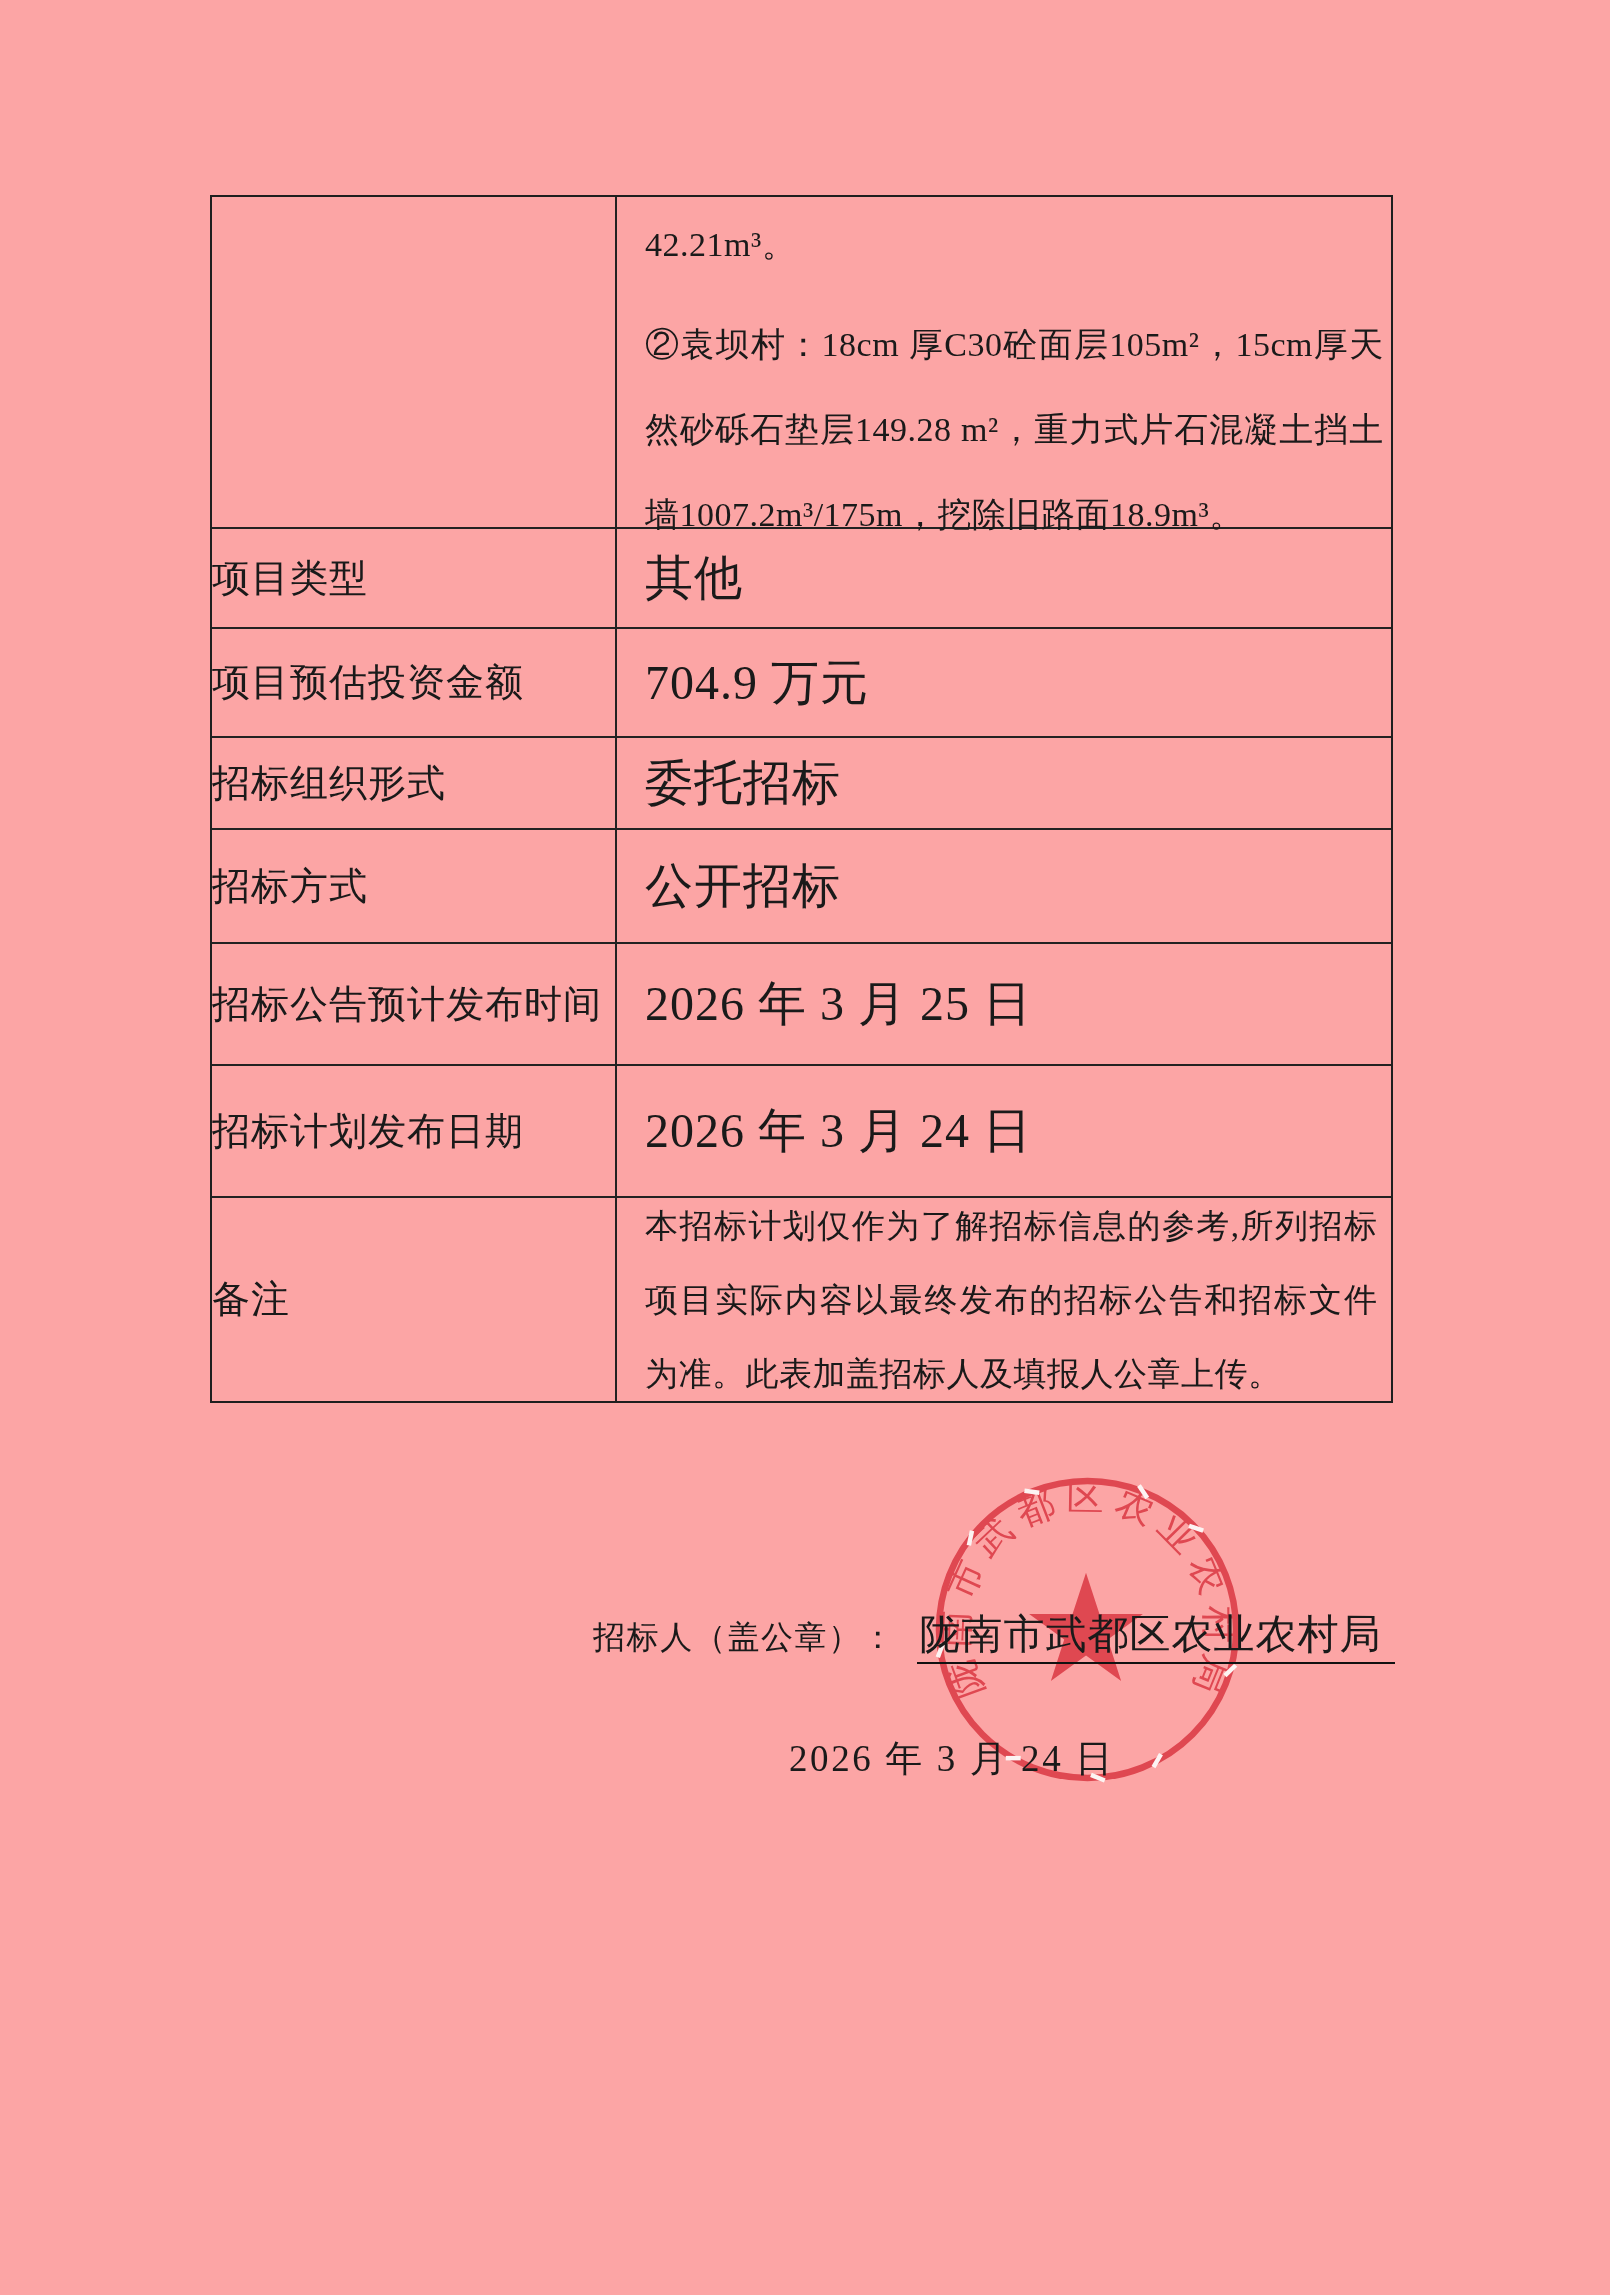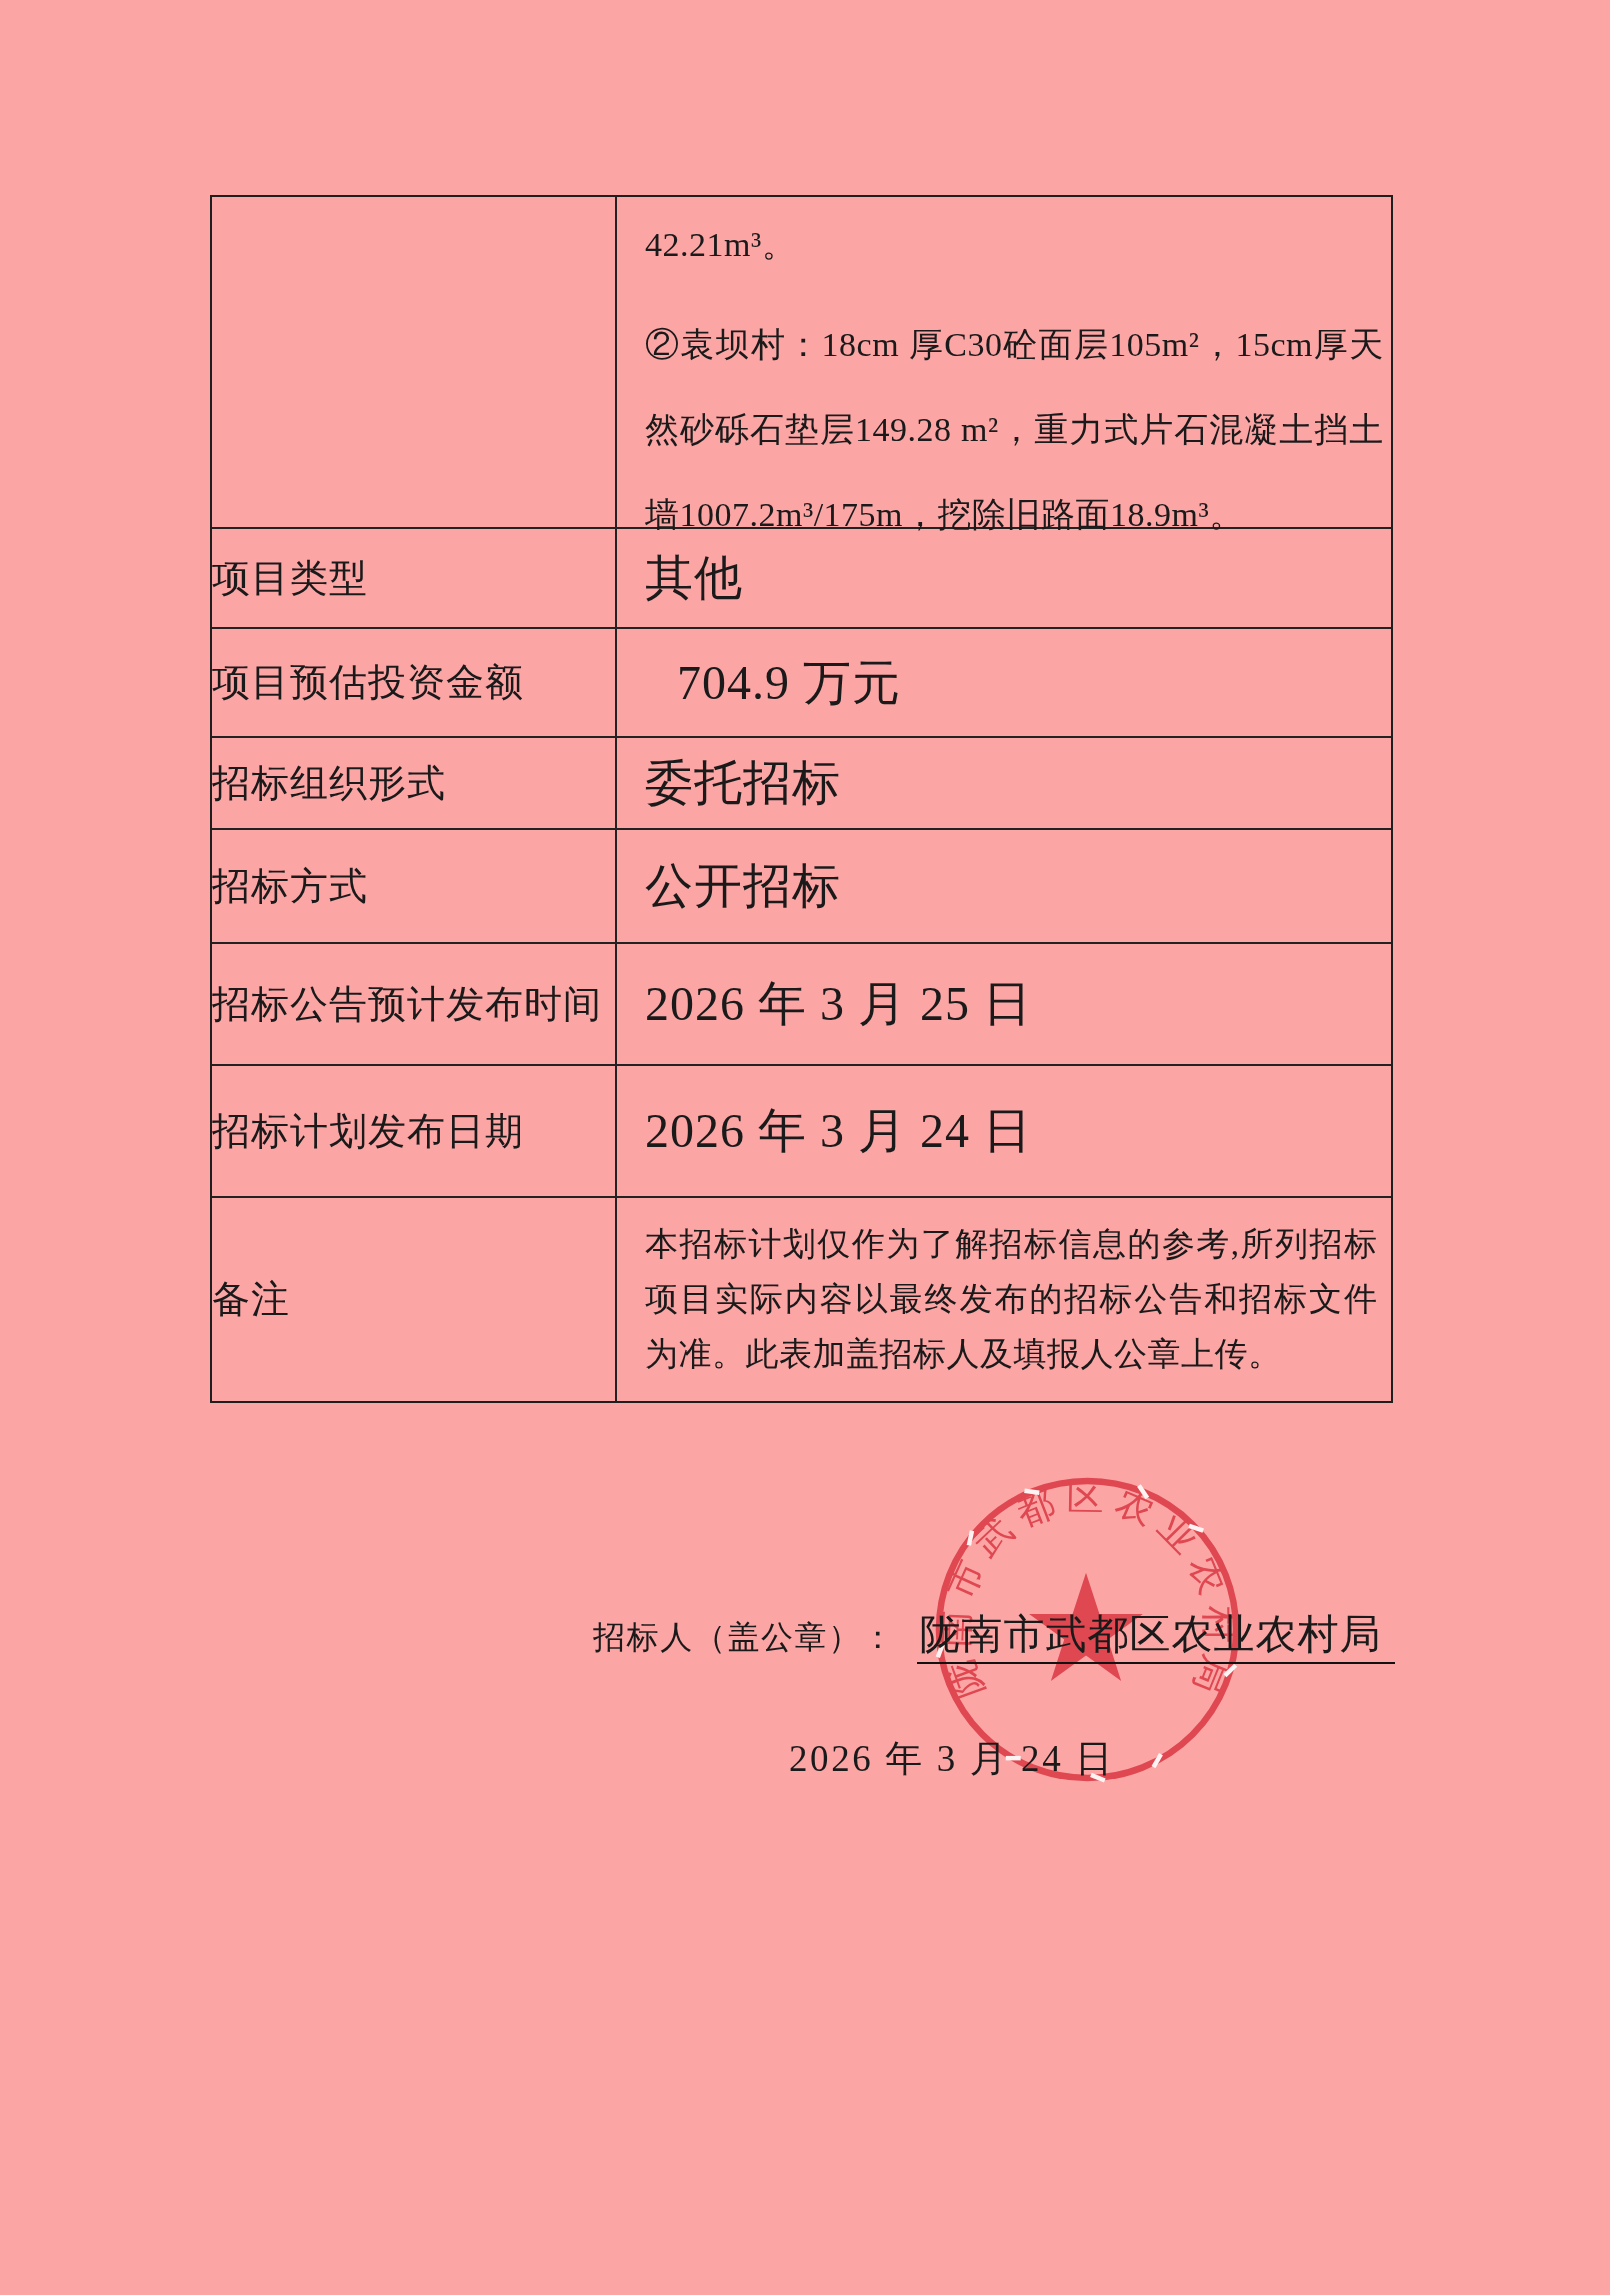--- a/index.html
+++ b/index.html
@@ -26,21 +26,21 @@
     background: transparent;
   }
   .trow {
     display: flex;
     box-sizing: border-box;
     border-top: 2.1px solid #222;
   }
   .trow.first { border-top: none; }
   .r0 { height: 330px; }
   .r1 { height: 100px; }
-  .r2 { height: 109px; gap: 32px; }
+  .r2 { height: 109px; }
   .r3 { height: 92px; }
   .r4 { height: 114px; }
   .r5 { height: 122px; font-family: Liberation Serif, serif; }
   .r6 { height: 132px; }
   .r7 { height: 205px; }
 
   .lbl {
     width: 405px;
     box-sizing: border-box;
     border-right: 2.1px solid #222;
@@ -63,21 +63,21 @@
     display: block;
     padding-top: 13.6px;
     padding-right: 7.3px;
     font-size: 34px;
     letter-spacing: 0.5px;
   }
   .r0 .val p { margin: 0; line-height: 67px; }
   .r0 .val p.p2 { margin-top: 24px; line-height: 85px; text-align: justify; }
   .r7 .val {
     font-size: 33px;
-    line-height: 55px;
+    line-height: 74px;
     text-align: justify;
     padding-right: 13.6px;
     letter-spacing: 0.5px;
   }
 
   
   .signer-line {
     position: absolute;
     left: 593px; top: 1607px;
     font-size: 32px;

